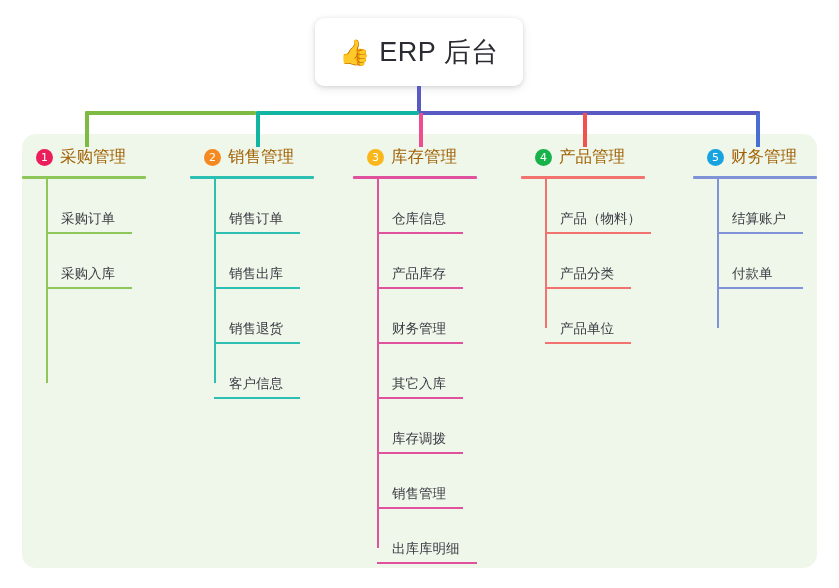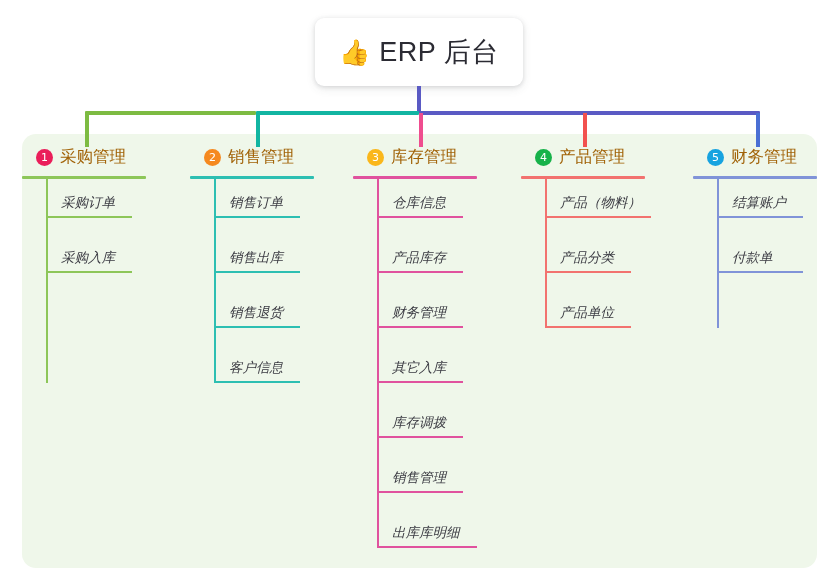--- a/index.html
+++ b/index.html
@@ -55,21 +55,21 @@
   .badge {
     width: 17px; height: 17px; border-radius: 50%;
     color: #fff; font-size: 11px; line-height: 17px;
     text-align: center; flex: 0 0 auto;
     font-family: "DejaVu Sans", sans-serif;
   }
   .col-title { font-size: 16.5px; color: #a16207; white-space: nowrap; }
   .head-rule { height: 3px; margin-top: 7px; border-radius: 1px; }
 
   
-  .col-body { position: relative; padding-top: 0; font-style: italic; }
+  .col-body { position: relative; padding-top: 16px; }
   .spine {
     position: absolute; left: 24px; top: 0; width: 2px;
   }
   .item {
     position: relative; height: 55px;
   }
   .item-text {
     position: absolute; left: 39px; top: 15px;
     font-size: 13.5px; color: #3a3a42; white-space: nowrap;
   }

